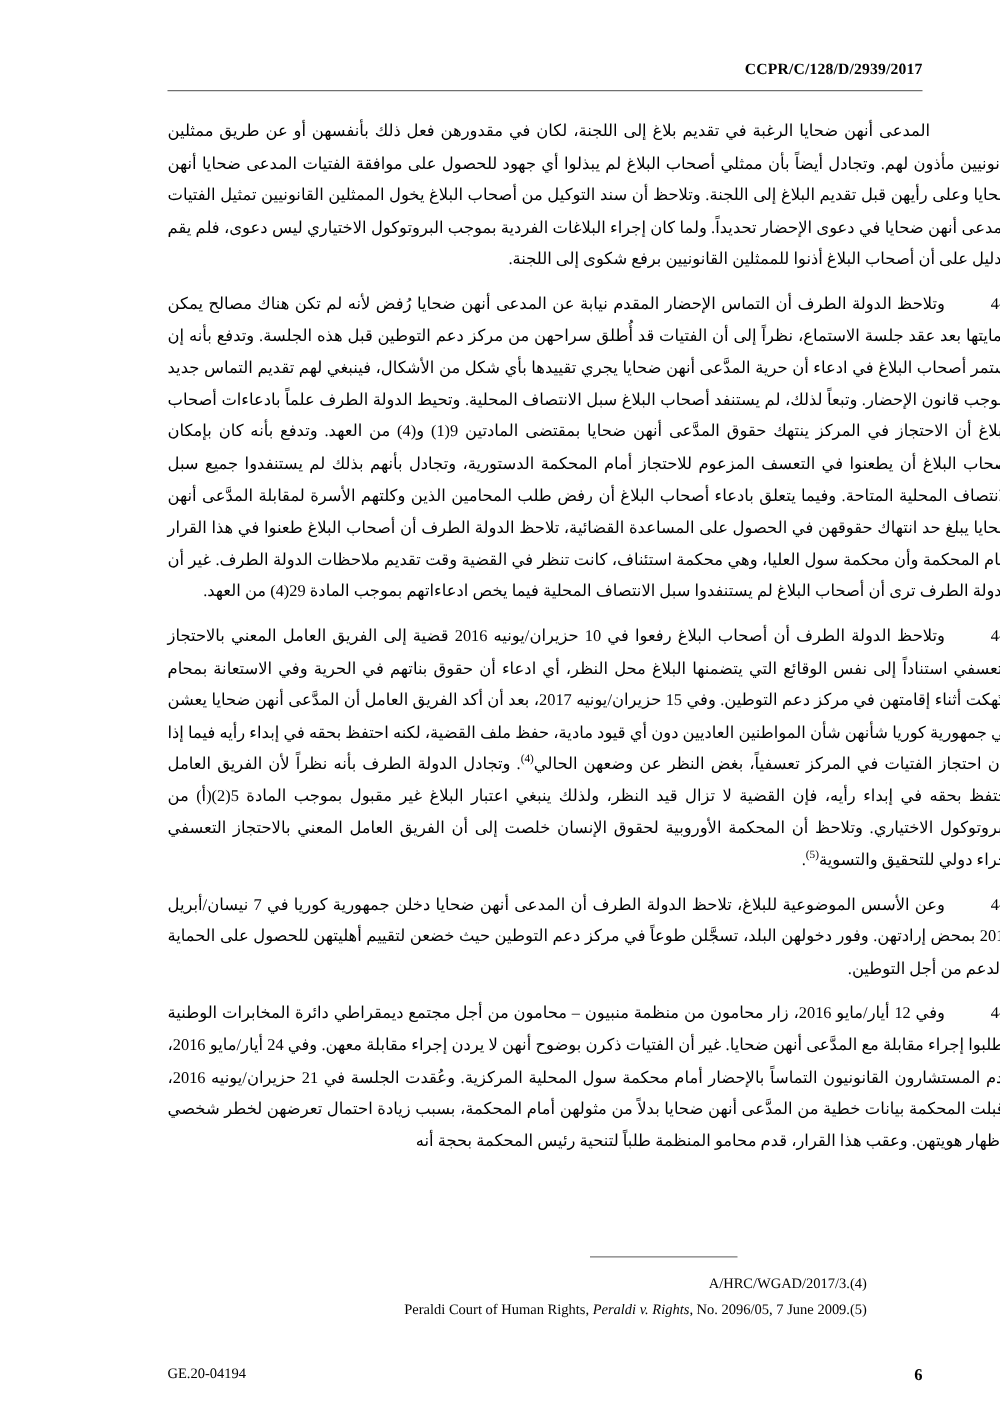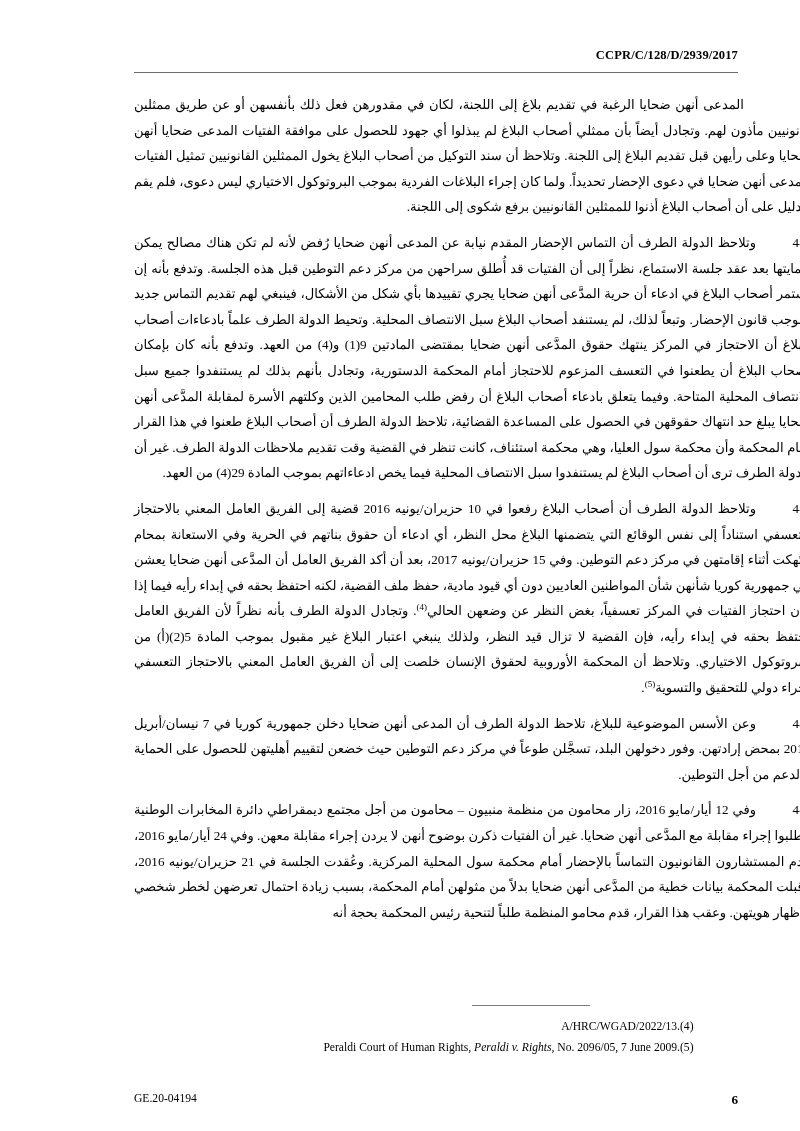--- a/index.html
+++ b/index.html
@@ -207,21 +207,21 @@
     <p class="para numbered">
       <span class="para-num">4-6</span><span class="para-gap"></span><span>وفي 12 أيار/مايو 2016، زار محامون من منظمة منبيون – محامون من أجل مجتمع ديمقراطي دائرة المخابرات الوطنية وطلبوا إجراء مقابلة مع المدَّعى أنهن ضحايا. غير أن الفتيات ذكرن بوضوح أنهن لا يردن إجراء مقابلة معهن. وفي 24 أيار/مايو 2016، قدم المستشارون القانونيون التماساً بالإحضار أمام محكمة سول المحلية المركزية. وعُقدت الجلسة في 21 حزيران/يونيه 2016، وقبلت المحكمة بيانات خطية من المدَّعى أنهن ضحايا بدلاً من مثولهن أمام المحكمة، بسبب زيادة احتمال تعرضهن لخطر شخصي وإظهار هويتهن. وعقب هذا القرار، قدم محامو المنظمة طلباً لتنحية رئيس المحكمة بحجة أنه</span>
     </p>
 
   </div>
 
   <div class="footnote-zone">
     <div class="footnote-rule"></div>
     <div class="footnote-list">
       <div class="footnote">
-        <span class="fn-marker">(4)</span><span class="fn-text"><span>A/HRC/WGAD/2022/13.</span></span>
+        <span class="fn-marker">(4)</span><span class="fn-text"><span>A/HRC/WGAD/2017/3.</span></span>
       </div>
       <div class="footnote">
         <span class="fn-marker">(5)</span><span class="fn-text"><span>Peraldi Court of Human Rights, </span><i>Peraldi v. Rights</i><span>, No. 2096/05, 7 June 2009.</span></span>
       </div>
     </div>
   </div>
 
   <div class="footer-zone">
     <span class="footer-jobno">GE.20-04194</span>
     <span class="footer-pageno">6</span>

